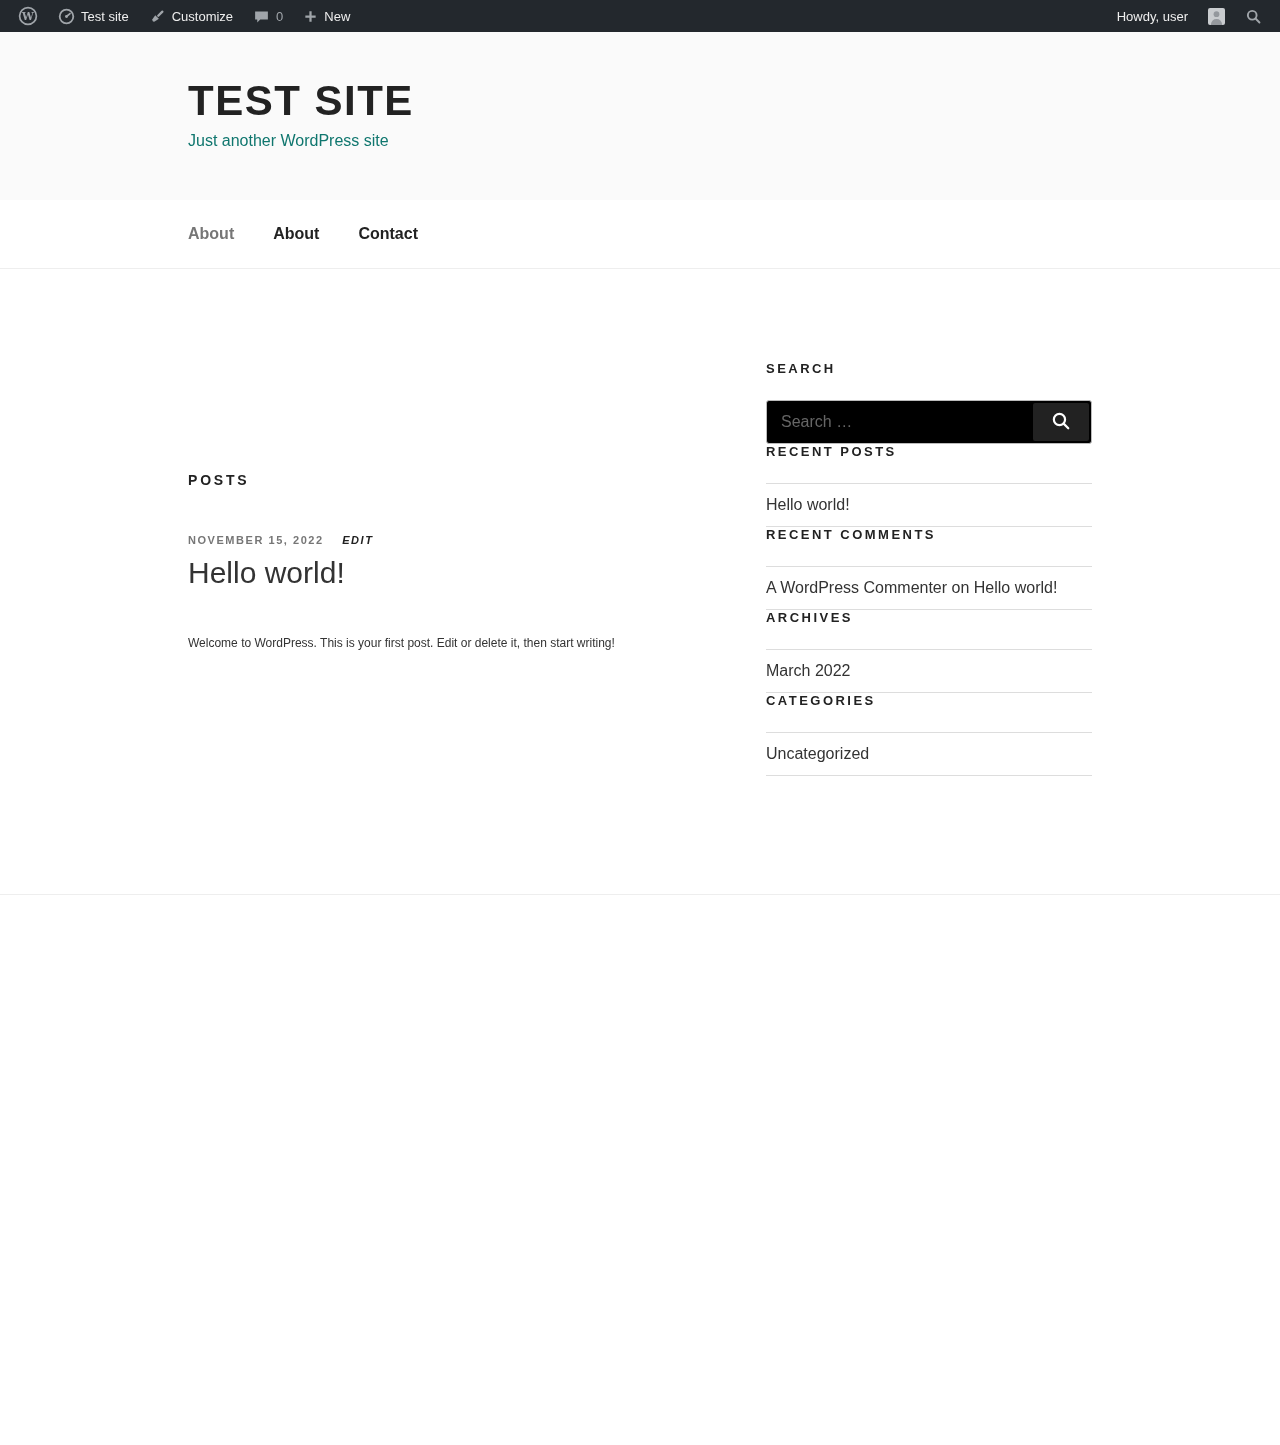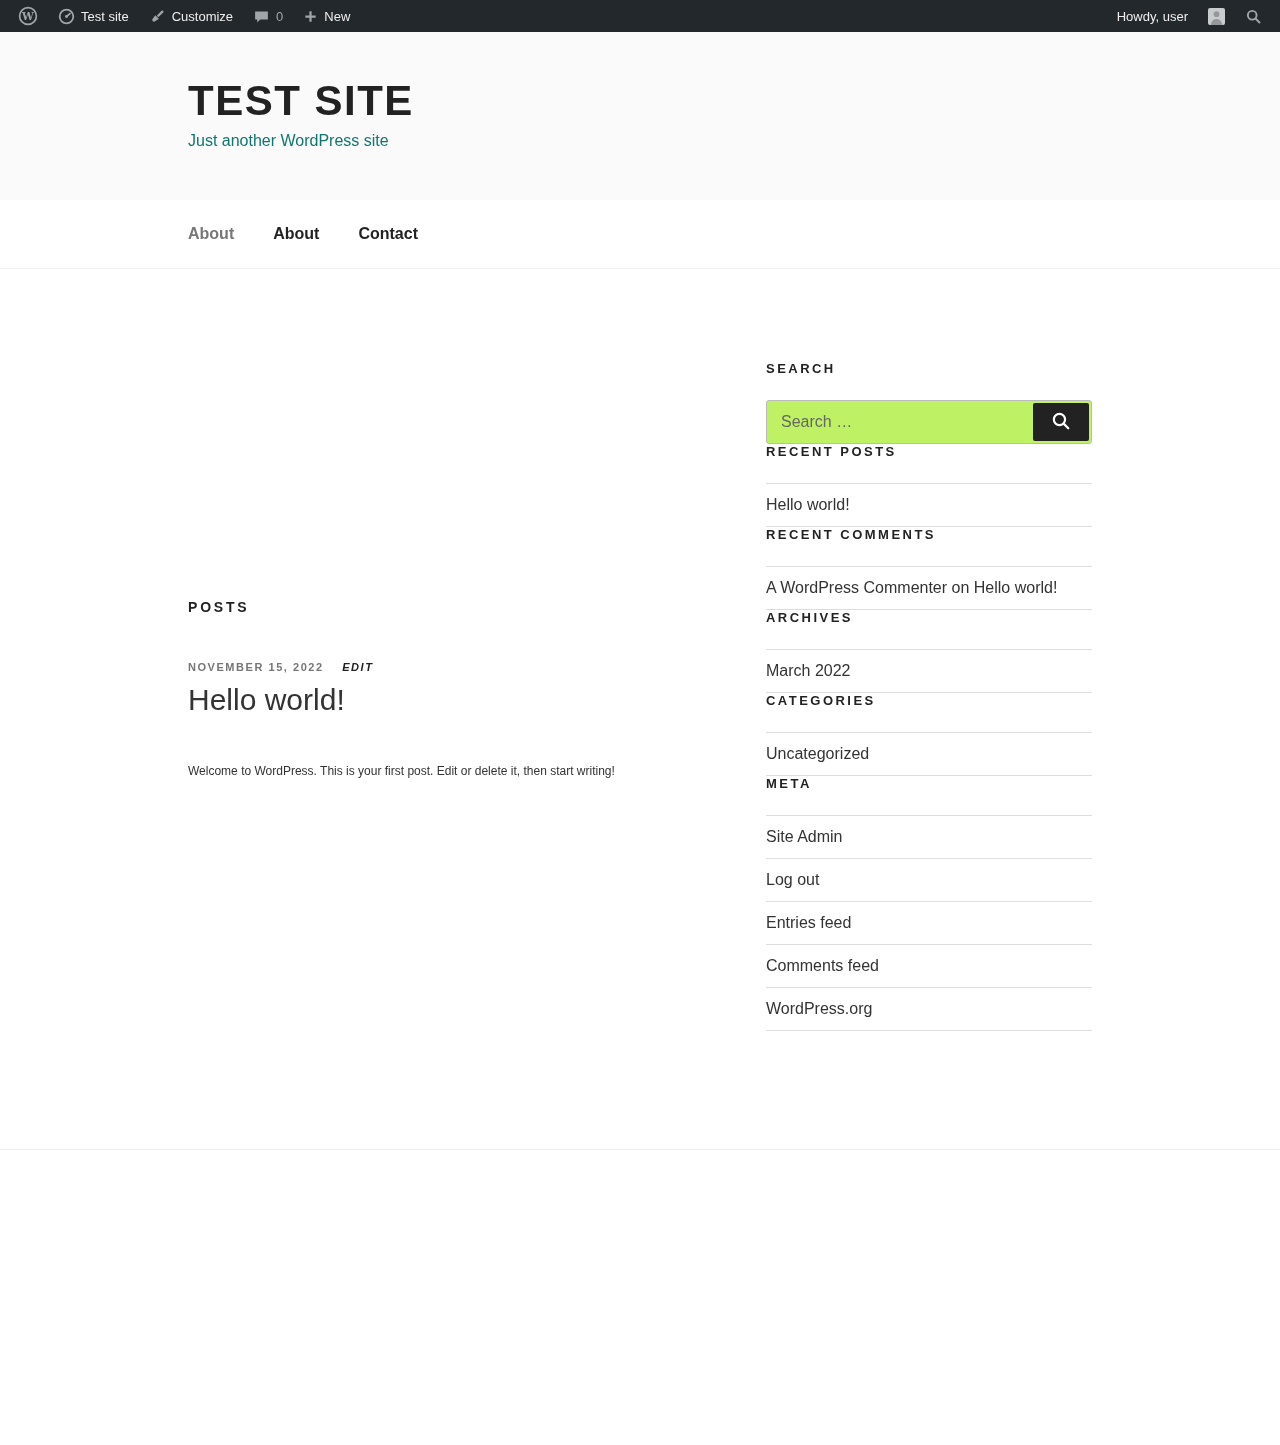--- a/index.html
+++ b/index.html
@@ -114,21 +114,21 @@
     letter-spacing: 0.19em;
     text-transform: uppercase;
     color: #222;
     margin: 0 0 24px;
   }
   .search-form {
     display: flex;
     align-items: stretch;
     border: 1px solid #bbb;
     border-radius: 3px;
-    background: #bef264;
+    background: #000000;
     padding: 2px;
   }
   .search-input {
     flex: 1;
     border: 0;
     outline: none;
     font-family: "Liberation Sans", sans-serif;
     font-size: 16px;
     color: #666;
     padding: 10px 12px;
@@ -308,40 +308,20 @@
 
       <section class="widget">
         <h3 class="widget-title" style="text-transform: uppercase;">Categories</h3>
         <ul class="widget-list">
           <li>
             <span class="widget-link">Uncategorized</span>
           </li>
         </ul>
       </section>
 
-      <section class="widget">
-        <h3 class="widget-title" style="text-transform: uppercase;">Meta</h3>
-        <ul class="widget-list">
-          <li>
-            <span class="widget-link">Site Admin</span>
-          </li>
-          <li>
-            <span class="widget-link">Log out</span>
-          </li>
-          <li>
-            <span class="widget-link">Entries feed</span>
-          </li>
-          <li>
-            <span class="widget-link">Comments feed</span>
-          </li>
-          <li>
-            <span class="widget-link">WordPress.org</span>
-          </li>
-        </ul>
-      </section>
 
     </aside>
   </div>
 </div>
 
 <footer class="site-footer">
   <div class="wrap">
     
     
     

